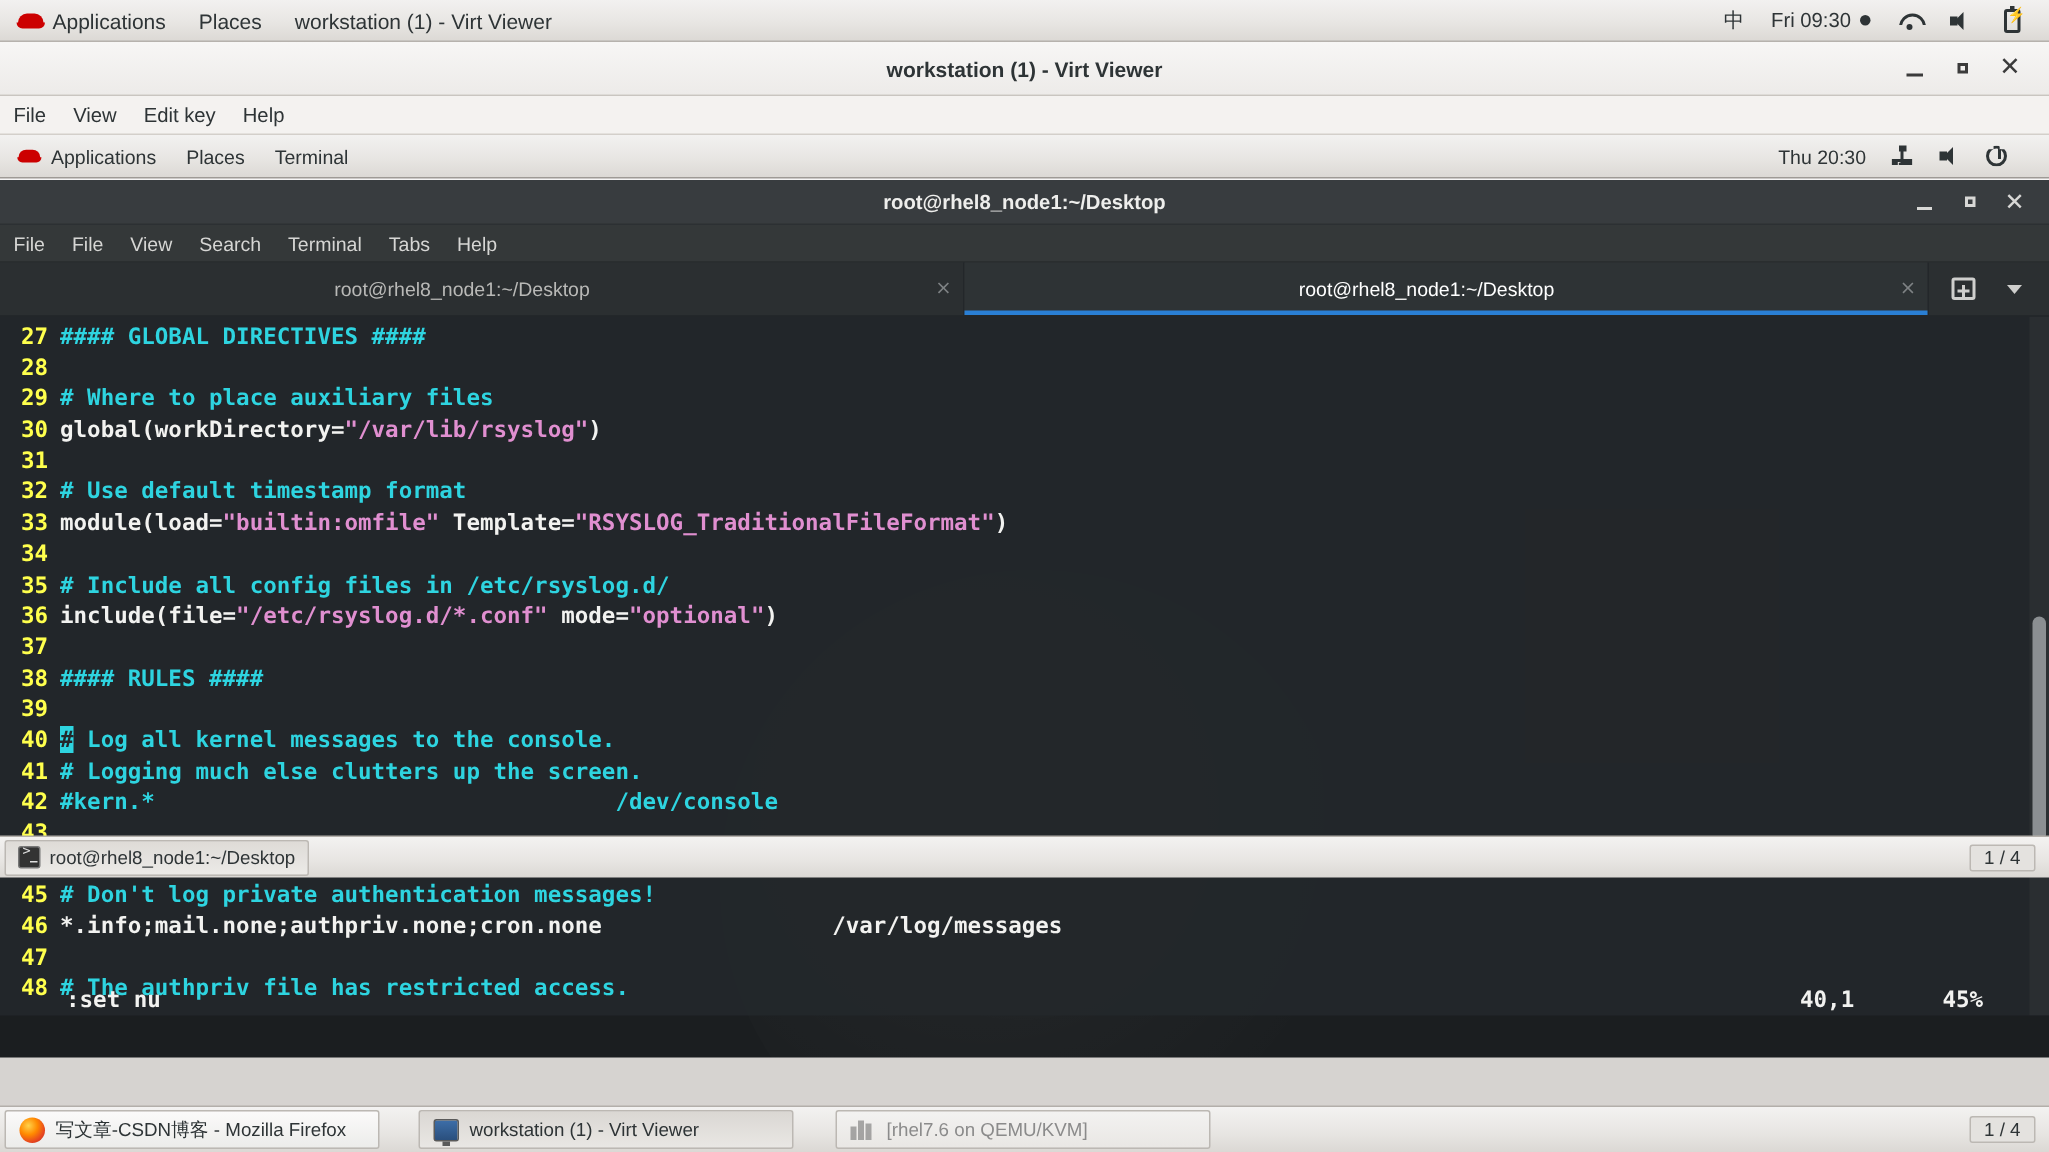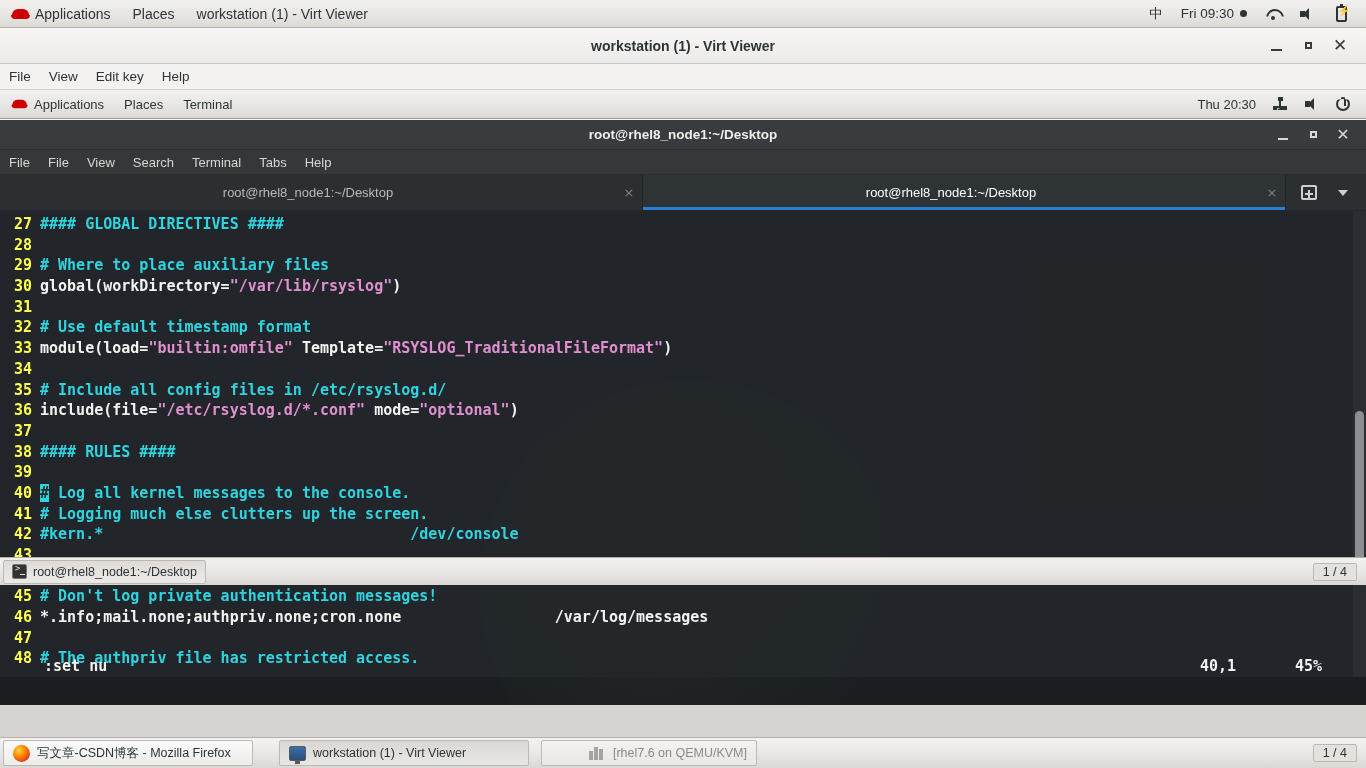--- a/index.html
+++ b/index.html
@@ -62,21 +62,21 @@
   }
   .vvm { padding: 0 9px; height: 25px; display: flex; align-items: center; }
 
   
   #guest-panel {
     height: 29px; background: linear-gradient(to bottom, #f2f1f0 0%, #e8e6e3 55%, #dcd9d5 100%);
     border-bottom: 1px solid #9e9a95;
     display: flex; align-items: center; font-size: 13px; color: #2e3436;
   }
   .gp-item { padding: 0 10px; height: 28px; display: flex; align-items: center; }
-  #guest-panel-right { margin-left: auto; display: flex; align-items: flex-end; padding-right: 8px; }
+  #guest-panel-right { margin-left: auto; display: flex; align-items: flex-end; padding-right: 20px; }
   .gp-r { padding: 0 8px; height: 28px; display: flex; align-items: center; font-size: 13px; }
 
   
   #guest-desktop {
     position: absolute; left: 0; top: 120px; width: 1366px; height: 585px;
     background: #1b1e20;
     overflow: hidden;
   }
   #wallpaper-swirl {
     position: absolute; left: 480px; top: 260px; width: 420px; height: 420px;
@@ -456,21 +456,21 @@
 
 <div id="host-taskbar">
   <div class="ht-task" style="width:250px;">
     <span class="icon-firefox"></span>
     <span>写文章-CSDN博客 - Mozilla Firefox</span>
   </div>
   <div class="ht-task pressed" style="width:250px; margin-left:14px;">
     <span class="icon-monitor"></span>
     <span>workstation (1) - Virt Viewer</span>
   </div>
-  <div class="ht-task dim" style="width:216px; margin-left:0;justify-content:flex-end;">
+  <div class="ht-task dim" style="width:250px; margin-left:16px;">
     <span class="icon-vm">
         <i></i>
         <i></i>
         <i></i>
       </span>
     <span>[rhel7.6 on QEMU/KVM]</span>
   </div>
   <div class="tb-spacer"></div>
   <div class="ws-ind">1 / 4</div>
 </div>

